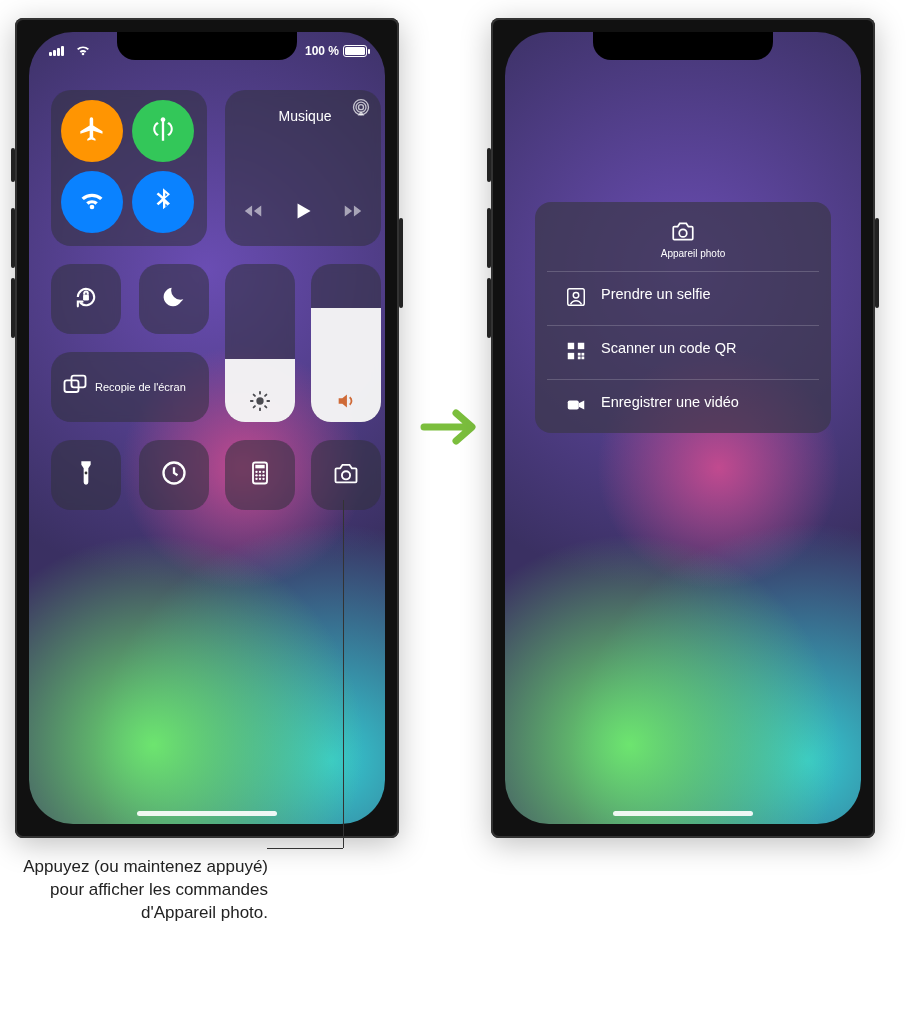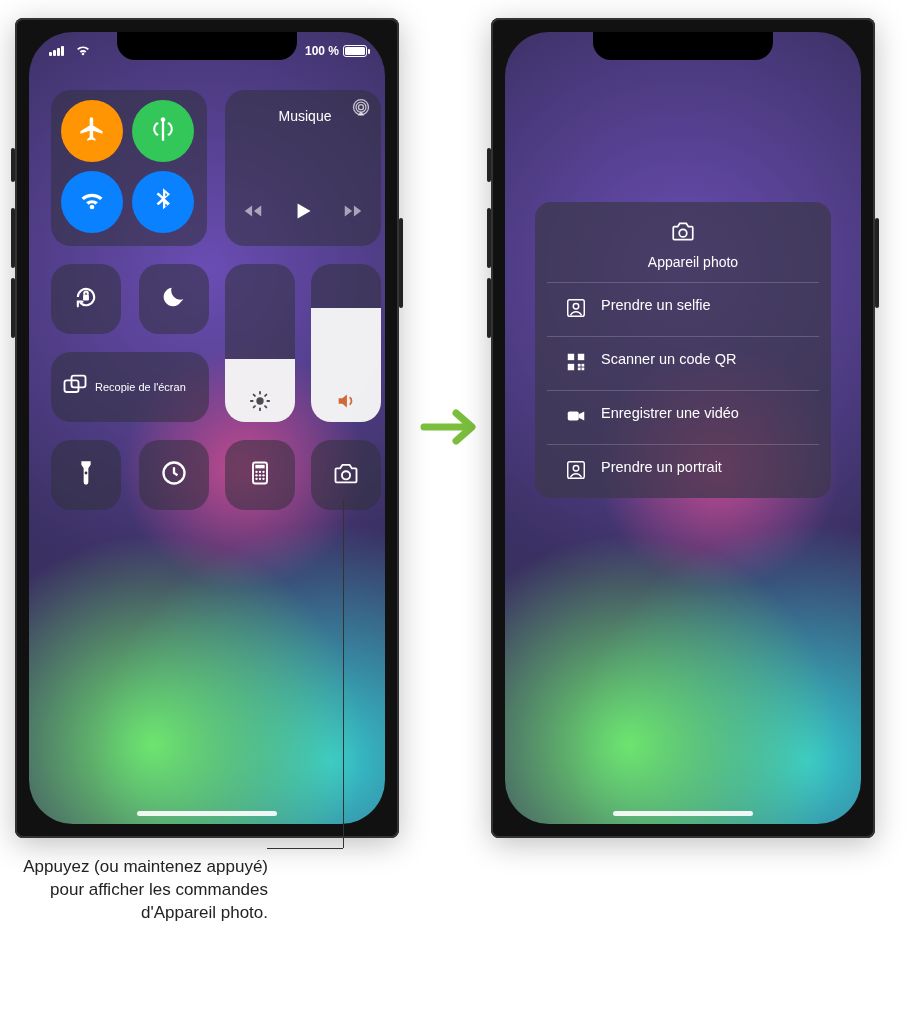--- a/index.html
+++ b/index.html
@@ -118,21 +118,21 @@
   
   .cam-panel {
     position:absolute;
     left:30px; right:30px; top:170px;
     background: rgba(60,55,75,.72);
     border-radius:16px;
     color:#fff;
     overflow:hidden;
   }
   .cam-panel .hdr { text-align:center; padding:16px 0 12px; }
-  .cam-panel .hdr .t { font-size:14px; margin-top:6px; display:block;padding-left:20px;}
+  .cam-panel .hdr .t { font-size:10px; display:block;padding-left:20px;}
   .cam-panel .row {
     display:flex; gap:14px;
     padding:14px 18px; font-size:14.5px;
     border-top:1px solid rgba(255,255,255,.18);
     margin:0 12px;
   }
   .cam-panel .row svg{ width:22px; height:22px; flex:0 0 22px;}
 
   
   .arrow {
@@ -405,30 +405,20 @@
         </div>
         <div class="row">
           <span>
             <svg viewBox="0 0 24 24" fill="#fff">
                 <rect x="3" y="7" width="12" height="10" rx="2"></rect>
                 <path d="M15 10l6-3v10l-6-3z"></path>
               </svg>
           </span>
           <span>Enregistrer une vidéo</span>
         </div>
-        <div class="row">
-          <span>
-            <svg viewBox="0 0 24 24" fill="none" stroke="#fff" stroke-width="1.6">
-                <rect x="3" y="3" width="18" height="18" rx="2"></rect>
-                <circle cx="12" cy="10" r="3"></circle>
-                <path d="M6 20c1.5-3 4-4 6-4s4.5 1 6 4"></path>
-              </svg>
-          </span>
-          <span>Prendre un portrait</span>
-        </div>
       </div>
 
       <div class="homebar"></div>
     </div>
   </div>
 
   <div class="callout-line"></div>
 </div>
 
 <div class="callout-tick"></div>

